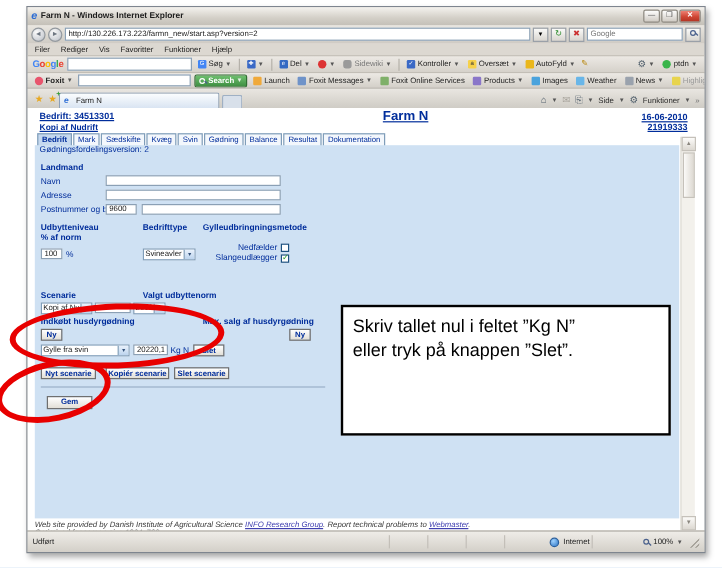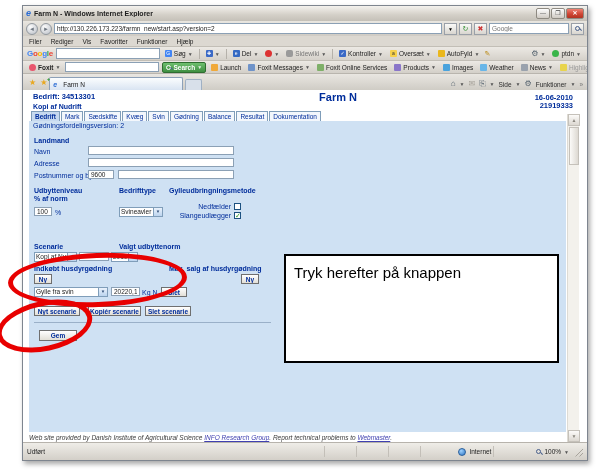--- a/index.html
+++ b/index.html
@@ -1,19 +1,19 @@
 <!DOCTYPE html>
 <html><head>
 <meta charset="utf-8">
 <style>
   * { box-sizing: border-box; margin: 0; padding: 0; }
   html,body { width:602px; height:473px; }
   body { font-family:"Liberation Sans", sans-serif; background:#fff; position:relative; overflow:hidden; }
   .a { position:absolute; }
-  .nav { color:#002d9b; }
+  .nav { color:#002d9b;text-decoration:underline; }
   .b { font-weight:bold; }
 
   
   #win { left:22px; top:5px; width:566px; height:456px; border:1px solid #7e858f;
          background:#d8d4cd; box-shadow:2px 3px 5px rgba(0,0,0,.35); }
   #titlebar { left:0; top:0; right:0; height:15px;
     background:linear-gradient(#f4f2ee,#d3cfc7 60%,#c4c0b8); display:flex; align-items:center; padding:0 3px; }
   .e-icon { color:#2b6cd4; font-weight:bold; font-style:italic; font-size:9px; line-height:9px; margin-right:3px; }
   #title-text { font-size:7px; font-weight:bold; color:#1c1c1c; flex:1; white-space:nowrap; overflow:hidden; }
   .winbtn { width:14px; height:11px; border:1px solid #8e8a82; border-radius:2px; margin-left:1px;
@@ -345,21 +345,22 @@
       <div class="a lbl" style="left:113px;top:168px">Kg N</div>
       <div class="a xpbtn" style="left:132px;top:166px;width:26px;height:10px">Slet</div>
 
       <div class="a xpbtn" style="left:5px;top:185px;width:46px;height:10px">Nyt scenarie</div>
       <div class="a xpbtn" style="left:59px;top:185px;width:53px;height:10px">Kopiér scenarie</div>
       <div class="a xpbtn" style="left:116px;top:185px;width:46px;height:10px">Slet scenarie</div>
       <div id="form-hr" class="a" style="left:5px;top:201px;width:237px"></div>
       <div class="a xpbtn" style="left:10px;top:209px;width:38px;height:11px">Gem</div>
 
       <div id="ann-box" class="a">
-        <div>Tryk herefter på knappen</div>
+        <div>Skriv tallet nul i feltet ”Kg N”</div>
+        <div>eller tryk på knappen ”Slet”.</div>
       </div>
     </div>
 
     <div id="footer1" class="a" style="left:6px;top:344px">
       <span>Web site provided by Danish Institute of Agricultural Science </span><span class="flink">INFO Research Group</span><span>. Report technical problems to </span><span class="flink">Webmaster</span><span>.</span>
     </div>
     <div id="footer2" class="a" style="left:6px;top:351px">Optimized for screen size 1024x768</div>
 
     <div id="vscroll" class="a">
       <div class="sbtn a" style="top:0">▲</div>

